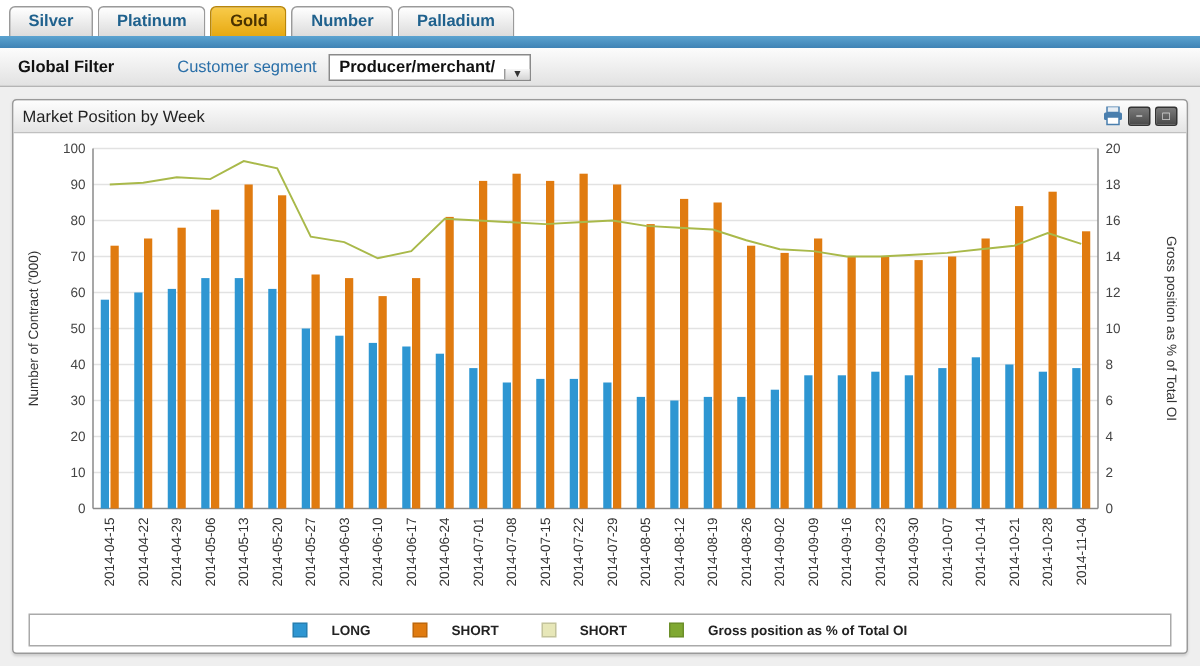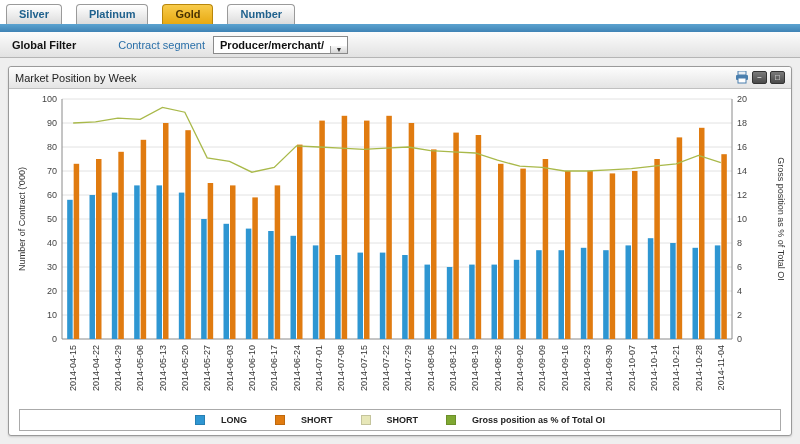--- a/index.html
+++ b/index.html
@@ -1,19 +1,19 @@
 <!DOCTYPE html>
 <html><head>
 <meta charset="utf-8">
 <style>
   *{box-sizing:border-box;margin:0;padding:0}
   html,body{width:800px;height:444px}
   body{font-family:"Liberation Sans",sans-serif;background:#fff;overflow:hidden}
 
-  .tabbar{display:flex;align-items:flex-end;height:24px;padding:3px 6px 0;background:#fff;gap:14px}
+  .tabbar{display:flex;align-items:flex-end;height:24px;padding:3px 6px 0;background:#fff;gap:3px}
   .tab{padding:3px 12px 4px;font-size:11px;font-weight:bold;color:#1f618d;
        background:linear-gradient(#ffffff,#dcdcdc);border:1px solid #9a9a9a;border-bottom:none;
        border-radius:4px 4px 0 0;cursor:pointer;white-space:nowrap}
   .tab.active{background:linear-gradient(#f8cb4a,#e7a912);color:#4a3200;border-color:#b8860b}
 
   .blue-strip{height:8px;background:linear-gradient(#5ba3d0,#3f83b5)}
 
   .filterbar{height:26px;display:flex;align-items:center;padding:0 12px;
              background:linear-gradient(#fcfcfc,#e2e2e2);border-bottom:1px solid #b5b5b5}
   .gf-title{font-size:11px;font-weight:bold;color:#111;margin-right:42px}
@@ -46,27 +46,28 @@
   .swatch{width:10px;height:10px;display:inline-block;border:1px solid rgba(0,0,0,.15)}
 </style>
 </head>
 <body>
 
 <div class="tabbar" id="tabbar">
     <div class="tab">Silver</div>
     <div class="tab">Platinum</div>
     <div class="tab active">Gold</div>
     <div class="tab">Number</div>
+    <div class="tab">Palladium</div>
   </div>
 
 <div class="blue-strip"></div>
 
 <div class="filterbar">
   <span class="gf-title">Global Filter</span>
-  <span class="cs-label">Contract segment</span>
+  <span class="cs-label">Customer segment</span>
   <div class="select">
     <span class="val">Producer/merchant/</span>
     <span class="arrow">▼</span>
   </div>
 </div>
 
 <div class="content">
   <div class="panel">
     <div class="panel-header">
       <span class="panel-title">Market Position by Week</span>

